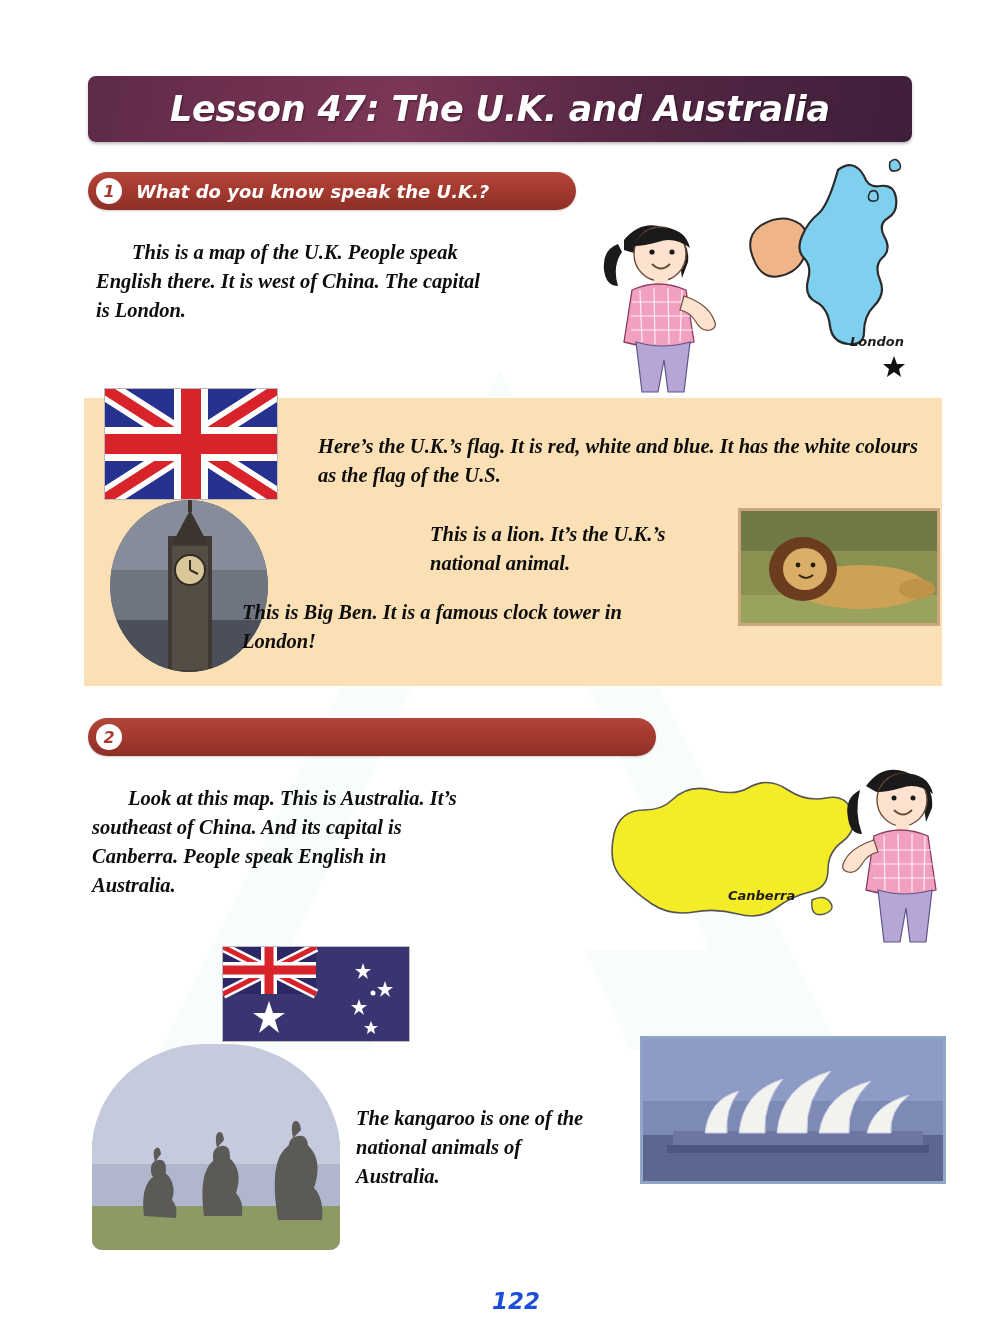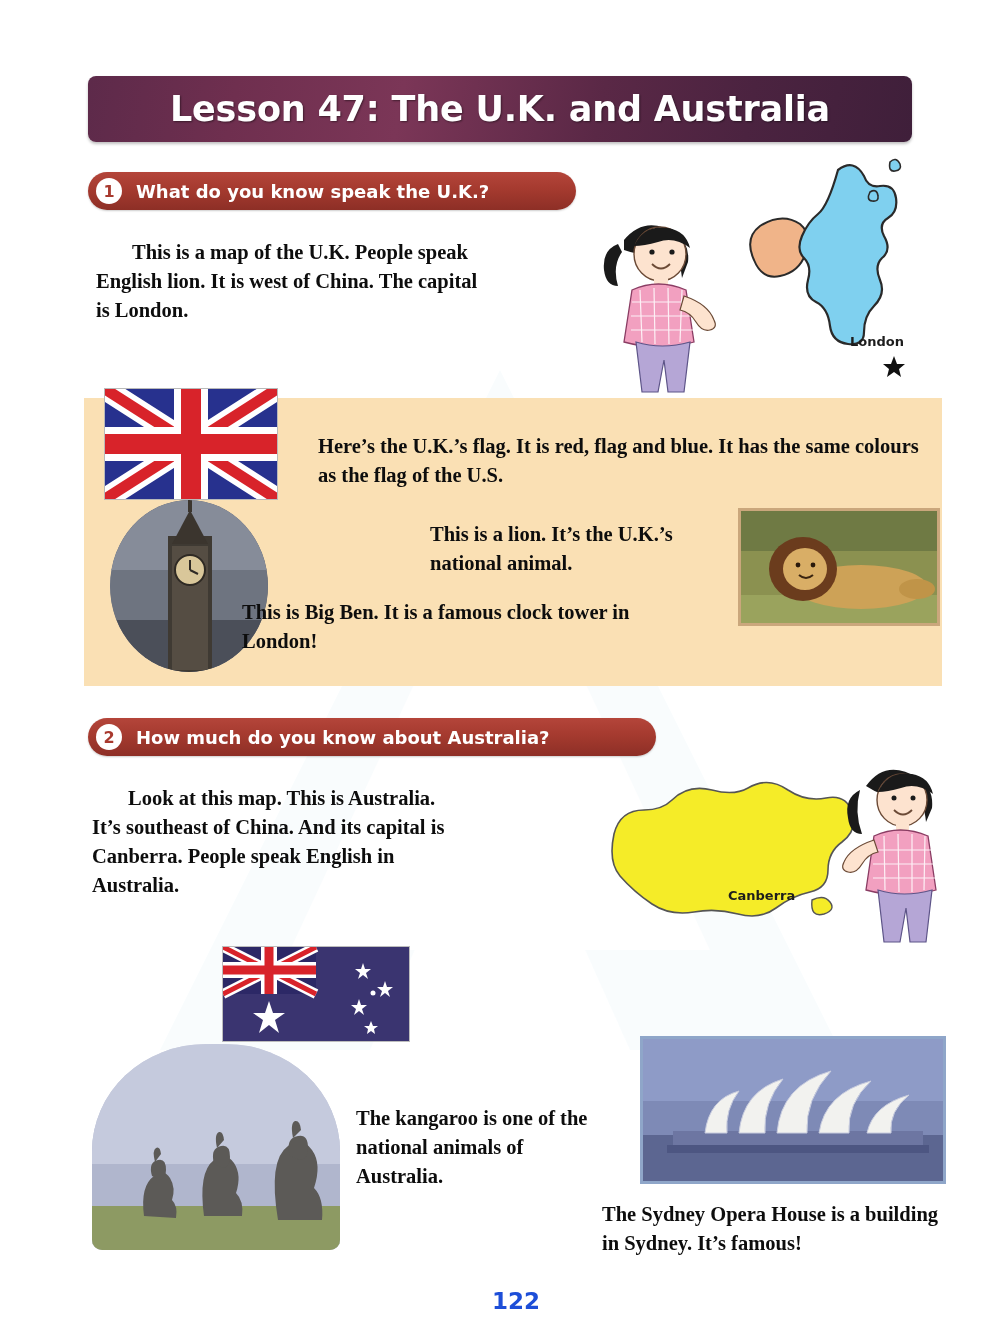--- a/index.html
+++ b/index.html
@@ -25,20 +25,21 @@
     opacity: 0.055;
     pointer-events: none;
     z-index: 0;
   }
 
   .page {
     position: absolute;
     left: 0; top: 0;
     width: 848px; height: 1336px;
     z-index: 2;
+    font-style: italic;
   }
 
   
   .title-banner {
     position: absolute;
     left: 88px;
     top: 76px;
     width: 824px;
     height: 66px;
     border-radius: 8px;
@@ -208,21 +209,21 @@
 
   <div class="title-banner">
     <span class="title-text">Lesson 47: The U.K. and Australia</span>
   </div>
 
   <div class="section-head" id="sec1">
     <span class="num-badge">1</span>
     <span class="sh-text">What do you know speak the U.K.?</span>
   </div>
 
-  <div class="para" id="p-uk-map">This is a map of the U.K. People speak English lion. It is west of China. The capital is London.</div>
+  <div class="para" id="p-uk-map">This is a map of the U.K. People speak English there. It is west of China. The capital is London.</div>
 
   <svg id="uk-person" class="img-box" viewBox="0 0 170 185">
 
     <path d="M48 30 q22 -26 52 -6 q14 10 12 28 l-6 16 q-2 -22 -12 -26 q-24 6 -46 -2z" fill="#1a1a1a"></path>
 
     <path d="M42 34 q-16 6 -14 26 q2 16 14 16 q-6 -20 4 -34z" fill="#1a1a1a"></path>
 
     <ellipse cx="84" cy="44" rx="26" ry="27" fill="#fde3cf" stroke="#6b4a36" stroke-width="1.4"></ellipse>
 
     <path d="M58 36 q10 -22 34 -18 q18 3 22 20 q-16 -12 -32 -6 q-14 4 -24 4z" fill="#1a1a1a"></path>
@@ -301,29 +302,28 @@
     <ellipse cx="120" cy="76" rx="66" ry="22" fill="#cda257"></ellipse>
     <ellipse cx="176" cy="78" rx="18" ry="10" fill="#c09448"></ellipse>
 
     <ellipse cx="62" cy="58" rx="34" ry="32" fill="#6b3c1d"></ellipse>
     <ellipse cx="64" cy="58" rx="22" ry="21" fill="#d9ae66"></ellipse>
     <circle cx="57" cy="54" r="2.4" fill="#2a1a0c"></circle>
     <circle cx="72" cy="54" r="2.4" fill="#2a1a0c"></circle>
     <path d="M58 64 q7 6 14 0" stroke="#3a2410" stroke-width="2" fill="none"></path>
   </svg>
 
-  <div class="para" id="c-ukflag">Here’s the U.K.’s flag. It is red, flag and blue. It has the same colours as the flag of the U.S.</div>
+  <div class="para" id="c-ukflag">Here’s the U.K.’s flag. It is red, white and blue. It has the white colours as the flag of the U.S.</div>
 
   <div class="para" id="c-bigben">This is Big Ben. It is a famous clock tower in London!</div>
 
   <div class="para" id="c-lion">This is a lion. It’s the U.K.’s national animal.</div>
 
   <div class="section-head" id="sec2">
     <span class="num-badge">2</span>
-    <span class="sh-text">How much do you know about Australia?</span>
   </div>
 
   <div class="para" id="p-aus-map">Look at this map. This is Australia. It’s southeast of China. And its capital is Canberra. People speak English in Australia.</div>
 
   <svg id="aus-map-art" class="img-box" viewBox="0 0 280 170">
     <path d="M34 66 q6 -24 30 -24 q18 0 28 -10 q16 -16 40 -10 q22 6 36 -2 q20 -12 40 2 q18 12 38 8 q20 -4 26 14 q6 18 -10 30 q-14 10 -14 28 q0 18 -18 22 q-18 4 -34 16 q-16 12 -38 6 q-22 -6 -44 -2 q-24 4 -42 -8 q-18 -12 -32 -28 q-12 -14 -6 -42z" fill="#f5ec28" stroke="#555" stroke-width="1.6"></path>
     <path d="M232 132 q12 -6 18 2 q6 8 -6 12 q-14 4 -12 -14z" fill="#f5ec28" stroke="#555" stroke-width="1.4"></path>
     <text class="map-label" x="148" y="132">Canberra</text>
   </svg>
 
@@ -408,17 +408,16 @@
     <g fill="#f2f2ef" stroke="#c9cddf" stroke-width="1">
       <path d="M62 94 q4 -34 34 -42 q-14 18 -12 42z"></path>
       <path d="M96 94 q4 -42 44 -54 q-20 24 -18 54z"></path>
       <path d="M134 94 q4 -48 54 -62 q-26 28 -24 62z"></path>
       <path d="M176 94 q6 -40 52 -52 q-24 22 -22 52z"></path>
       <path d="M224 94 q6 -28 42 -38 q-20 16 -18 38z"></path>
     </g>
     <rect x="24" y="106" width="262" height="8" fill="#4d5682"></rect>
   </svg>
 
-  <div class="para" id="c-opera">The Sydney Opera House is a building in Sydney. It’s famous!</div>
 
   <div class="page-number">122</div>
 
 </div>
 
 </body></html>

